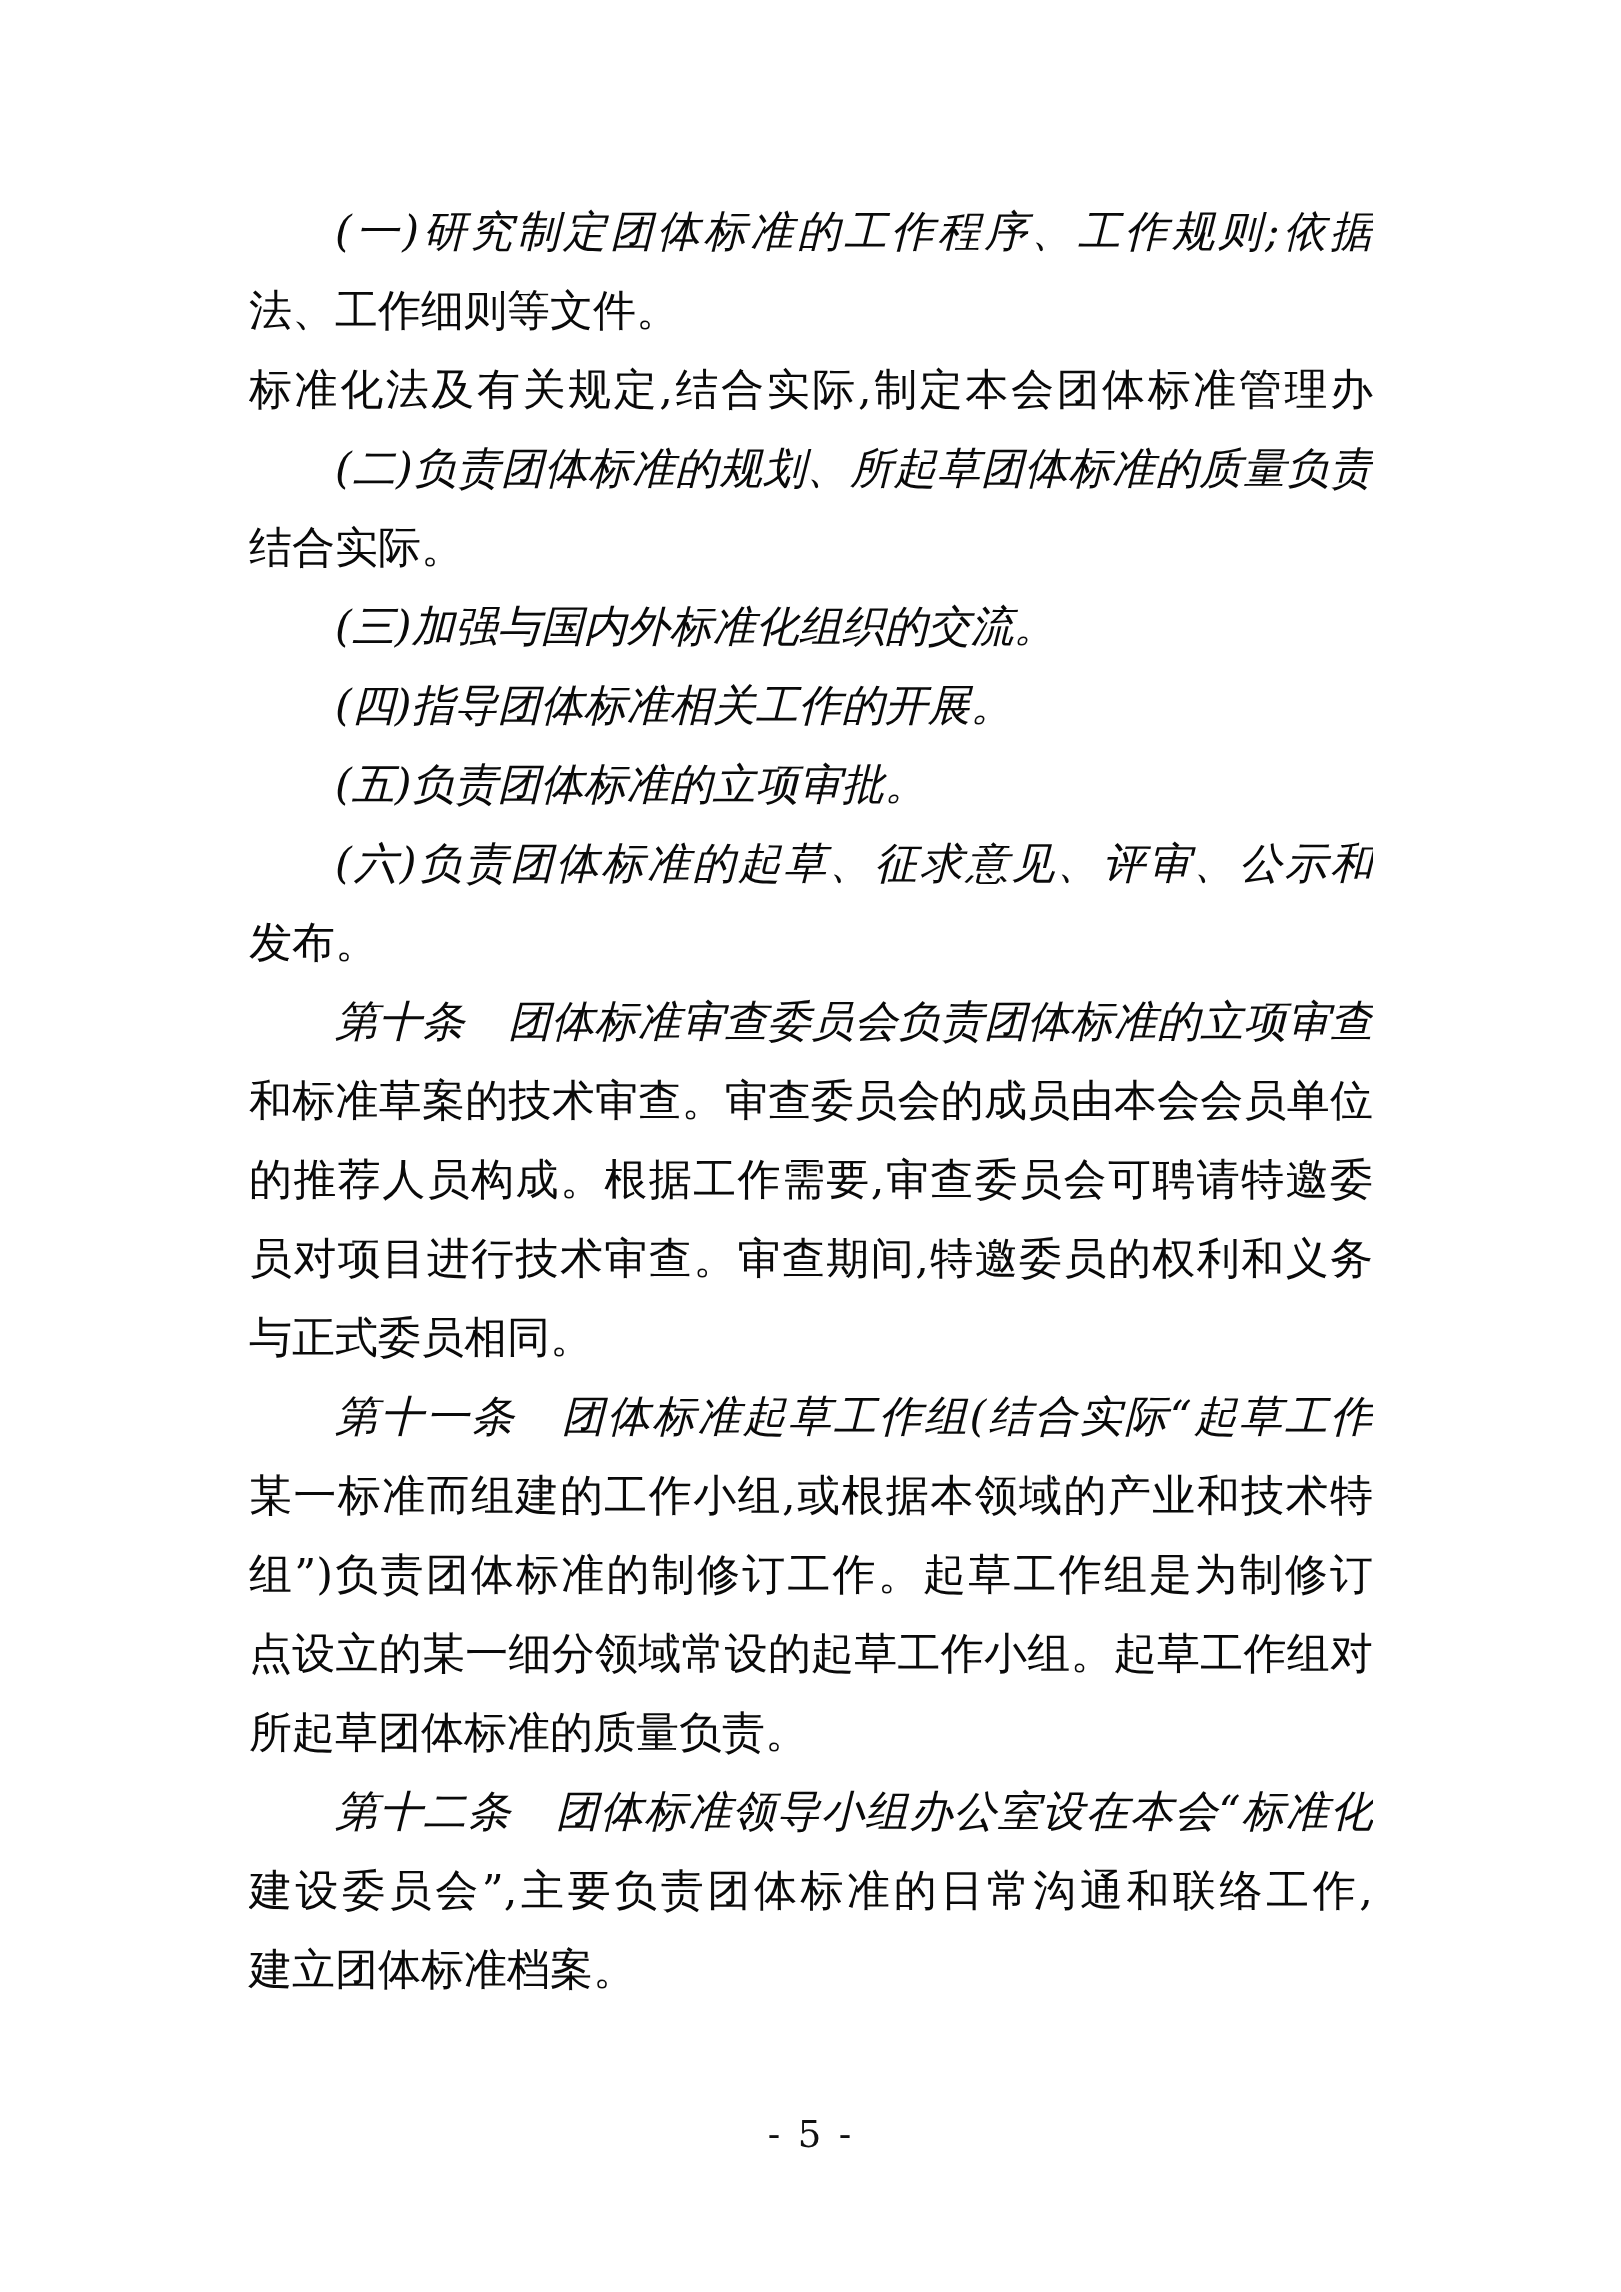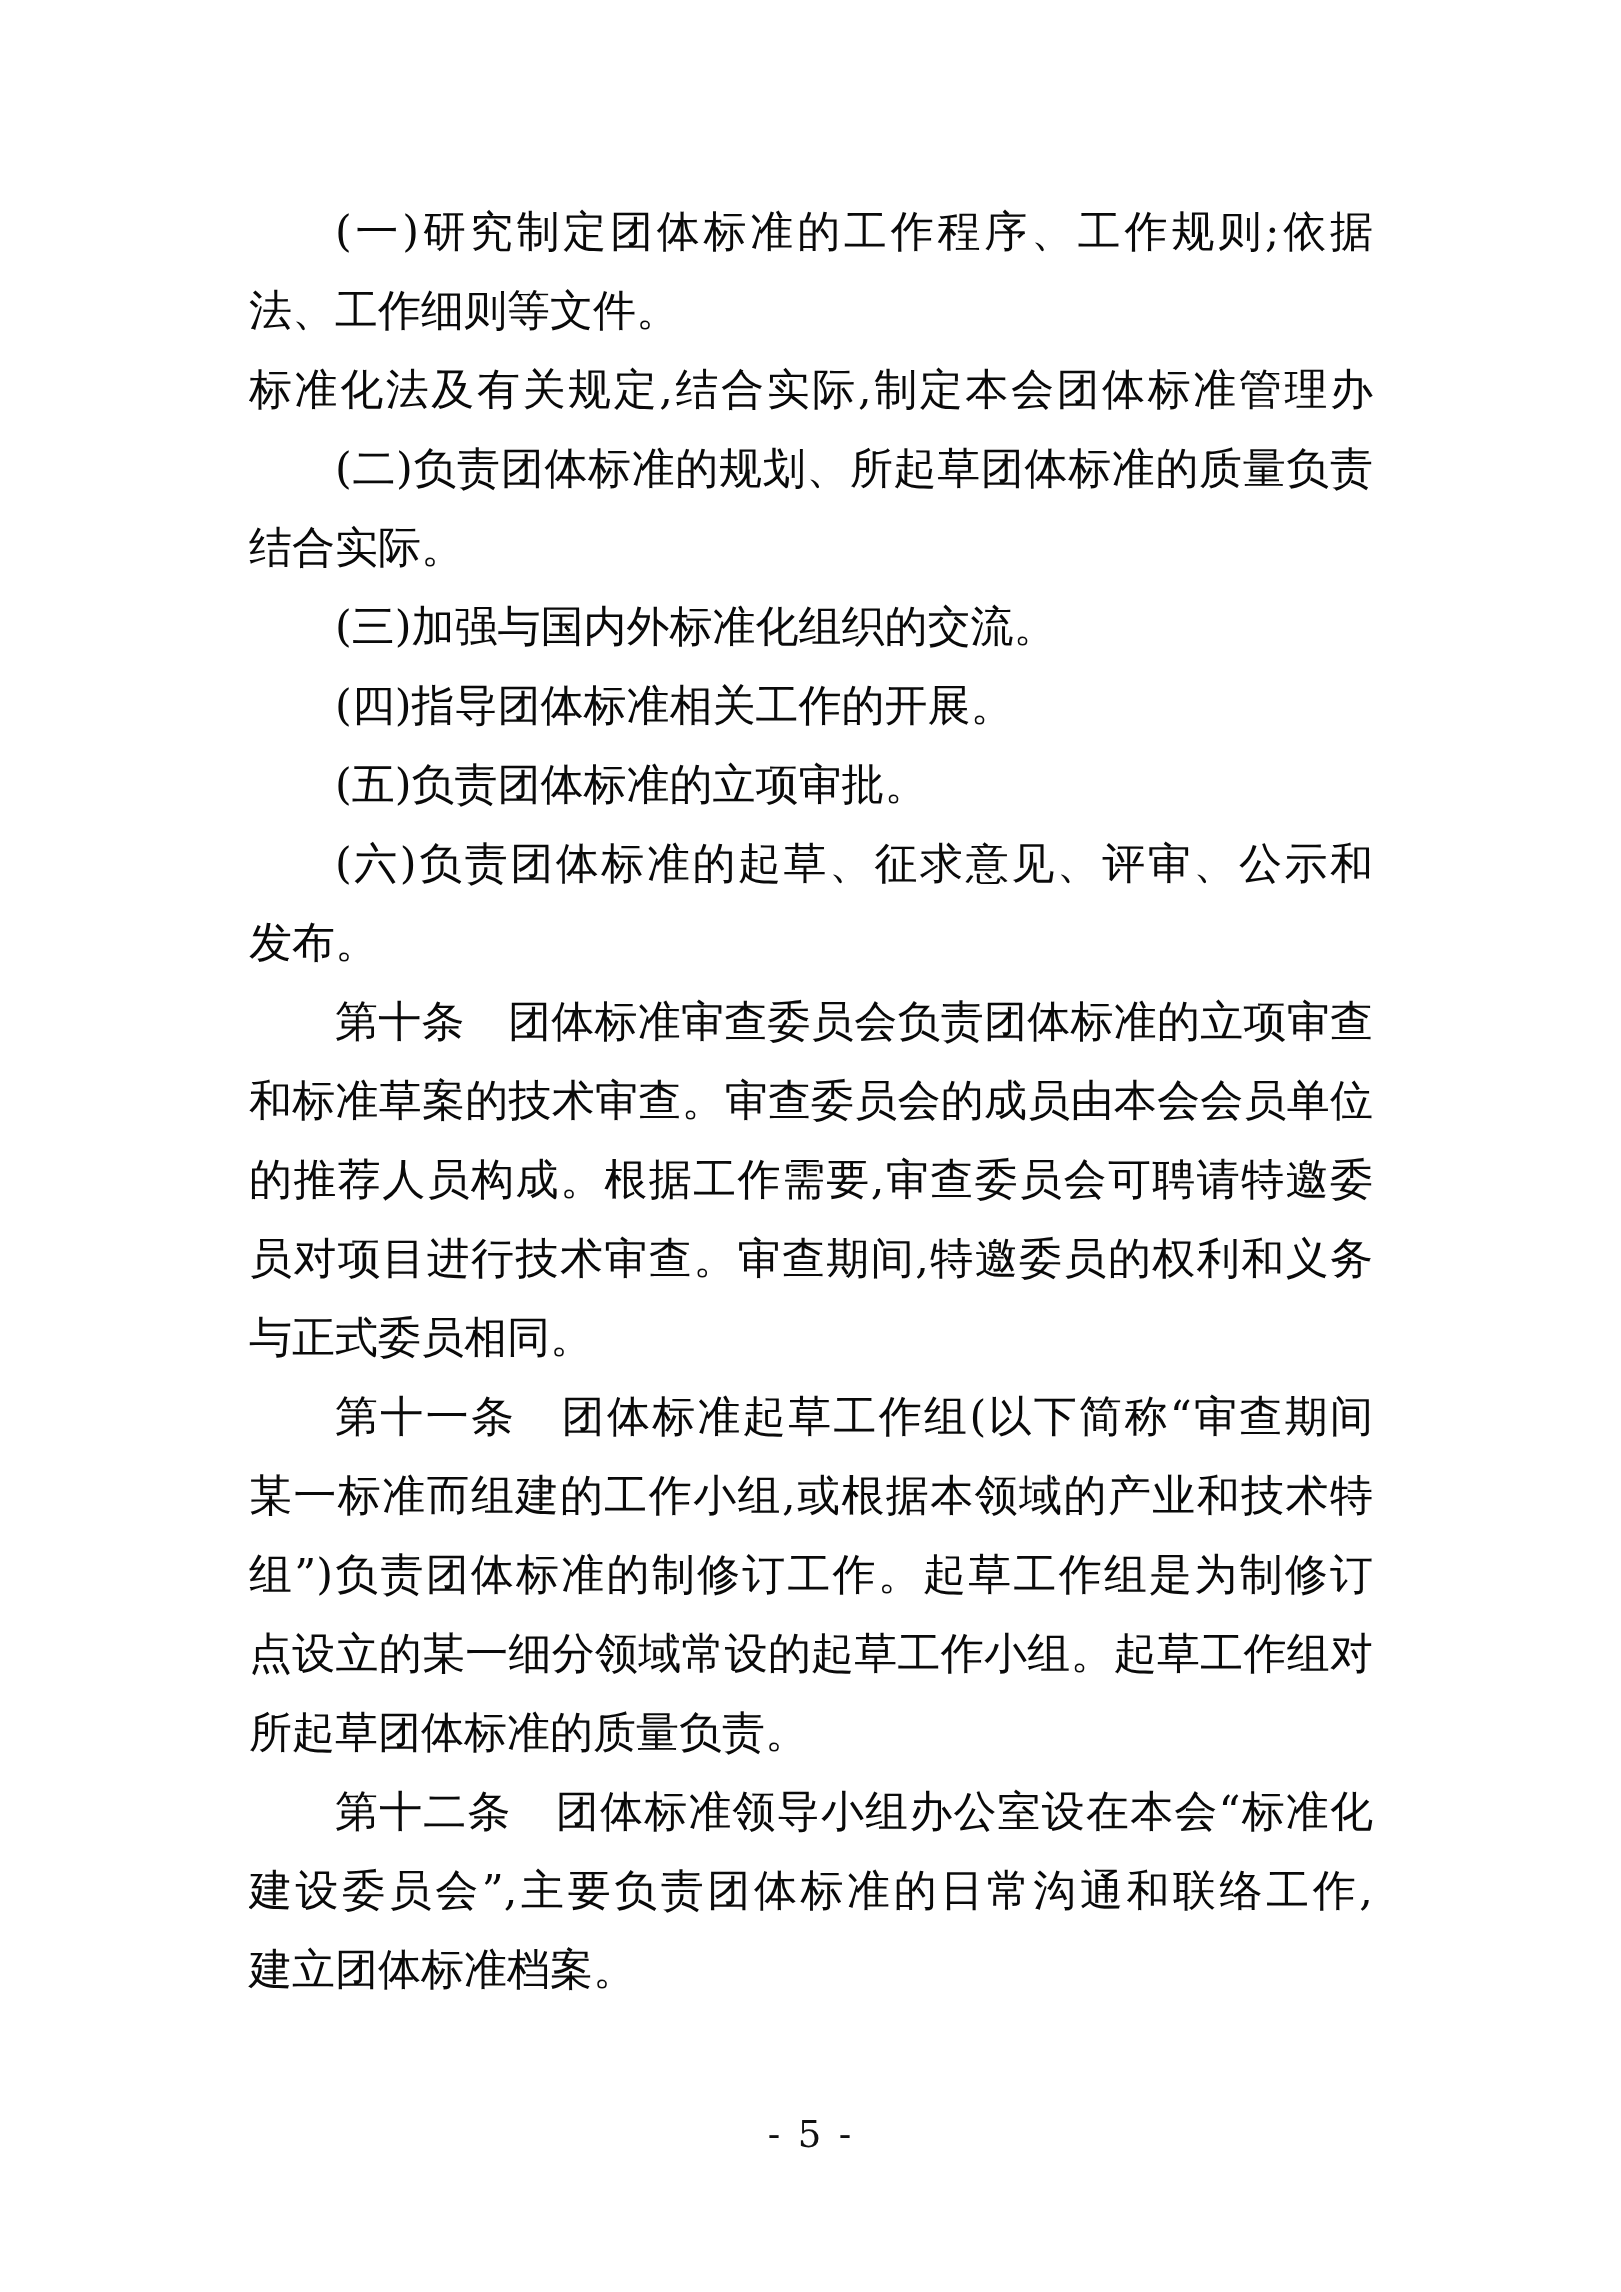--- a/index.html
+++ b/index.html
@@ -33,20 +33,21 @@
   }
   .line.justify {
     white-space: normal;
     text-align: justify;
     text-align-last: justify;
     text-justify: inter-character;
     overflow: hidden;
   }
   .line.indent {
     text-indent: 86px;
+    font-style: italic;
   }
   .page-number {
     position: absolute;
     left: 249px;
     top: 2105px;
     width: 1124px;
     height: 59px;
     line-height: 59px;
     text-align: center;
     font-size: 37px;
@@ -68,21 +69,21 @@
       <div class="line indent">(三)加强与国内外标准化组织的交流。</div>
       <div class="line indent">(四)指导团体标准相关工作的开展。</div>
       <div class="line indent">(五)负责团体标准的立项审批。</div>
       <div class="line indent justify">(六)负责团体标准的起草、征求意见、评审、公示和</div>
       <div class="line">发布。</div>
       <div class="line indent justify">第十条　团体标准审查委员会负责团体标准的立项审查</div>
       <div class="line justify">和标准草案的技术审查。审查委员会的成员由本会会员单位</div>
       <div class="line justify">的推荐人员构成。根据工作需要,审查委员会可聘请特邀委</div>
       <div class="line justify">员对项目进行技术审查。审查期间,特邀委员的权利和义务</div>
       <div class="line">与正式委员相同。</div>
-      <div class="line indent justify">第十一条　团体标准起草工作组(以下简称“审查期间</div>
+      <div class="line indent justify">第十一条　团体标准起草工作组(结合实际“起草工作</div>
       <div class="line justify">某一标准而组建的工作小组,或根据本领域的产业和技术特</div>
       <div class="line justify">组”)负责团体标准的制修订工作。起草工作组是为制修订</div>
       <div class="line justify">点设立的某一细分领域常设的起草工作小组。起草工作组对</div>
       <div class="line">所起草团体标准的质量负责。</div>
       <div class="line indent justify">第十二条　团体标准领导小组办公室设在本会“标准化</div>
       <div class="line justify">建设委员会”,主要负责团体标准的日常沟通和联络工作,</div>
       <div class="line">建立团体标准档案。</div>
     </div>
   <div class="page-number">- 5 -</div>
 </div>

